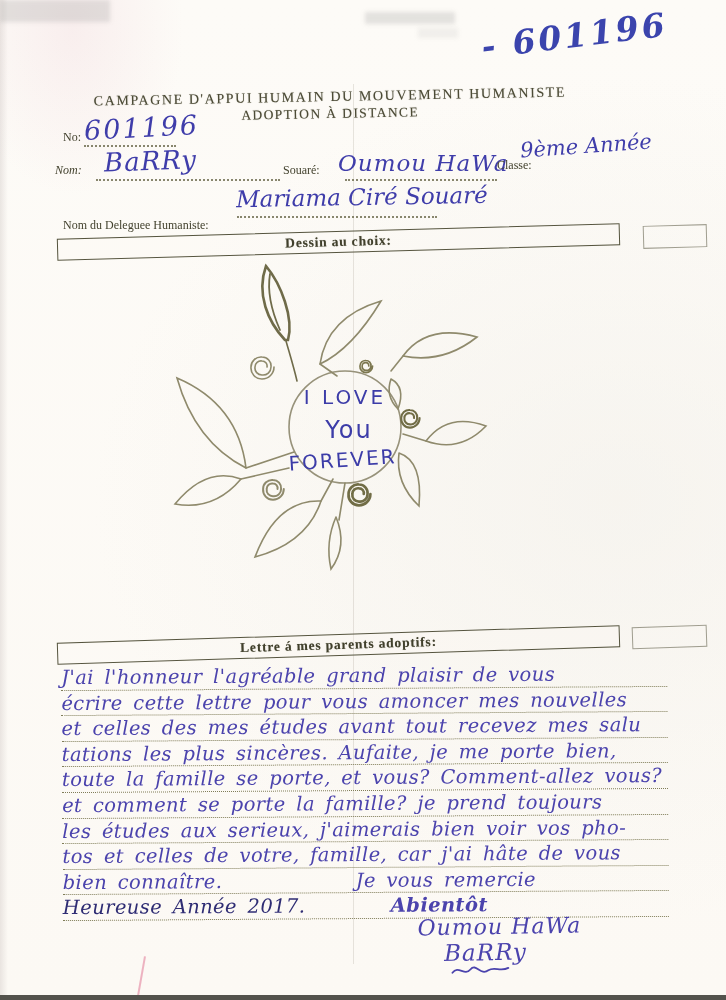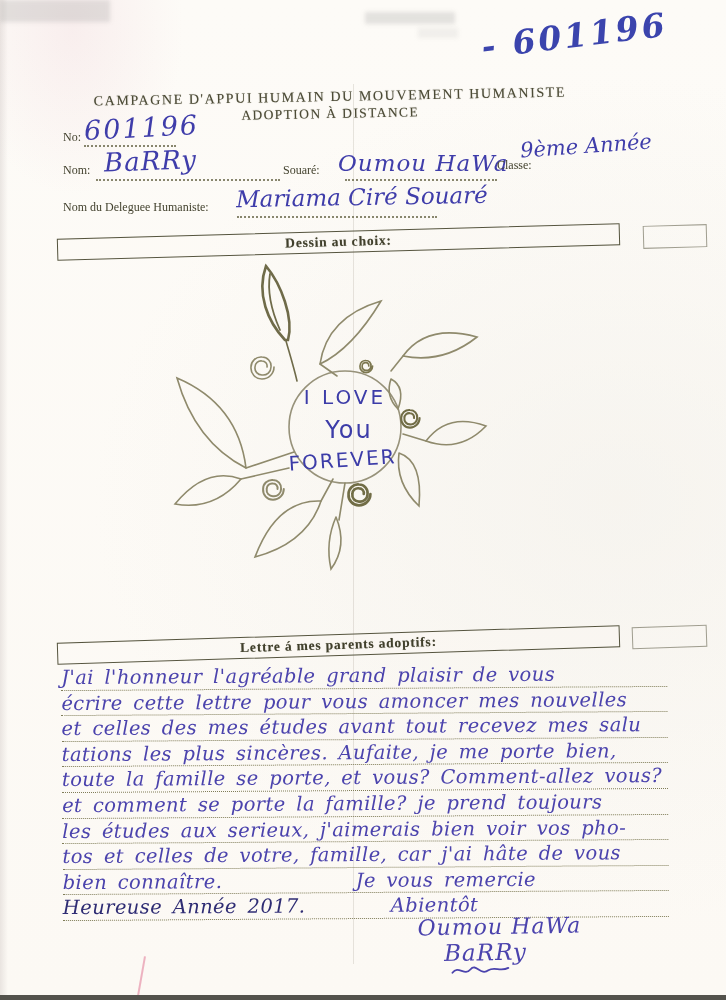--- a/index.html
+++ b/index.html
@@ -25,21 +25,21 @@
   .section-box{position:absolute;border:1.6px solid #55543e;height:20px;display:flex;
     align-items:center;justify-content:center;background:rgba(253,251,247,.2);}
   .section-box .sec-label{font-size:13.5px;letter-spacing:.8px;color:#41402c;font-weight:bold;text-shadow:0 0 .8px rgba(65,64,44,.4);}
   .ghost-box{position:absolute;border:1.4px solid rgba(85,84,62,.55);background:transparent;}
   
   .letter{position:absolute;left:62px;top:663px;width:606px;transform:rotate(-.4deg);}
   .letter-row{position:relative;height:24.6px;border-bottom:1.6px dotted #807d58;
     font-family:"DejaVu Serif",serif;font-style:italic;font-size:19.5px;color:#4b43ad;
     white-space:nowrap;letter-spacing:.4px;word-spacing:4px;line-height:26px;}
   .letter-row .right-part{position:absolute;left:293px;top:0;}
-  .letter-row .right-part2{position:absolute;left:328px;top:0;}
+  .letter-row .right-part2{position:absolute;left:328px;top:0;font-weight:bold;}
   .dark-ink{color:#2f2d74;}
   .signature{position:absolute;left:418px;top:914px;transform:rotate(-1deg);}
   .sig-line1{font-family:"DejaVu Serif",serif;font-style:italic;font-size:22px;color:#4b43ad;letter-spacing:1px;}
   .sig-line2{font-family:"DejaVu Serif",serif;font-style:italic;font-size:23px;color:#4b43ad;margin-left:26px;letter-spacing:1px;}
   
   .crease{position:absolute;left:353px;top:84px;width:1px;height:880px;
     background:rgba(150,143,128,.22);}
   .smudge{position:absolute;background:rgba(135,135,135,.22);filter:blur(2px);}
   .pink-line{position:absolute;left:140px;top:956px;width:2px;height:46px;
     background:rgba(224,120,150,.55);transform:rotate(10deg);}
@@ -65,30 +65,30 @@
 
   <div class="title-block">
     <div class="title-line1">CAMPAGNE D'APPUI HUMAIN DU MOUVEMENT HUMANISTE</div>
     <div class="title-line2">ADOPTION À DISTANCE</div>
   </div>
 
   <div class="label" style="left:63px;top:130px;">No:</div>
   <div class="dots" style="left:84px;top:144px;width:92px;"></div>
   <div class="hand" style="left:84px;top:112px;font-size:27px;transform:rotate(-3deg);letter-spacing:2px;">601196</div>
 
-  <div class="label" style="left:63px;top:163px;">Nom:</div>
+  <div class="label" style="left:55px;top:163px;font-style:italic;">Nom:</div>
   <div class="dots" style="left:96px;top:178px;width:184px;"></div>
   <div class="hand" style="left:104px;top:146px;font-size:26px;transform:rotate(-2deg);letter-spacing:1px;">BaRRy</div>
   <div class="label" style="left:283px;top:163px;">Souaré:</div>
   <div class="hand" style="left:338px;top:150px;font-size:23px;letter-spacing:1px;">Oumou HaWa</div>
   <div class="dots" style="left:345px;top:178px;width:152px;"></div>
   <div class="label" style="left:497px;top:158px;">Classe:</div>
   <div class="hand" style="left:520px;top:134px;font-size:21px;transform:rotate(-4deg);">9ème Année</div>
 
-  <div class="label" style="left:63px;top:200px;">Nom du Deleguee Humaniste:</div>
+  <div class="label" style="left:63px;top:218px;">Nom du Deleguee Humaniste:</div>
   <div class="dots" style="left:237px;top:215px;width:200px;"></div>
   <div class="hand" style="left:236px;top:184px;font-size:23px;transform:rotate(-1deg);">Mariama Ciré Souaré</div>
 
   <div class="section-box" style="left:57px;top:231px;width:561px;transform:rotate(-1.6deg);">
     <span class="sec-label">Dessin au choix:</span>
   </div>
   <div class="ghost-box" style="left:643px;top:225px;width:62px;height:21px;transform:rotate(-1.6deg);"></div>
 
   <svg width="380" height="330" viewBox="140 250 380 330" style="position:absolute;left:140px;top:250px;">
     <g fill="none" stroke="#8f8a6c" stroke-width="1.6" stroke-linecap="round">

